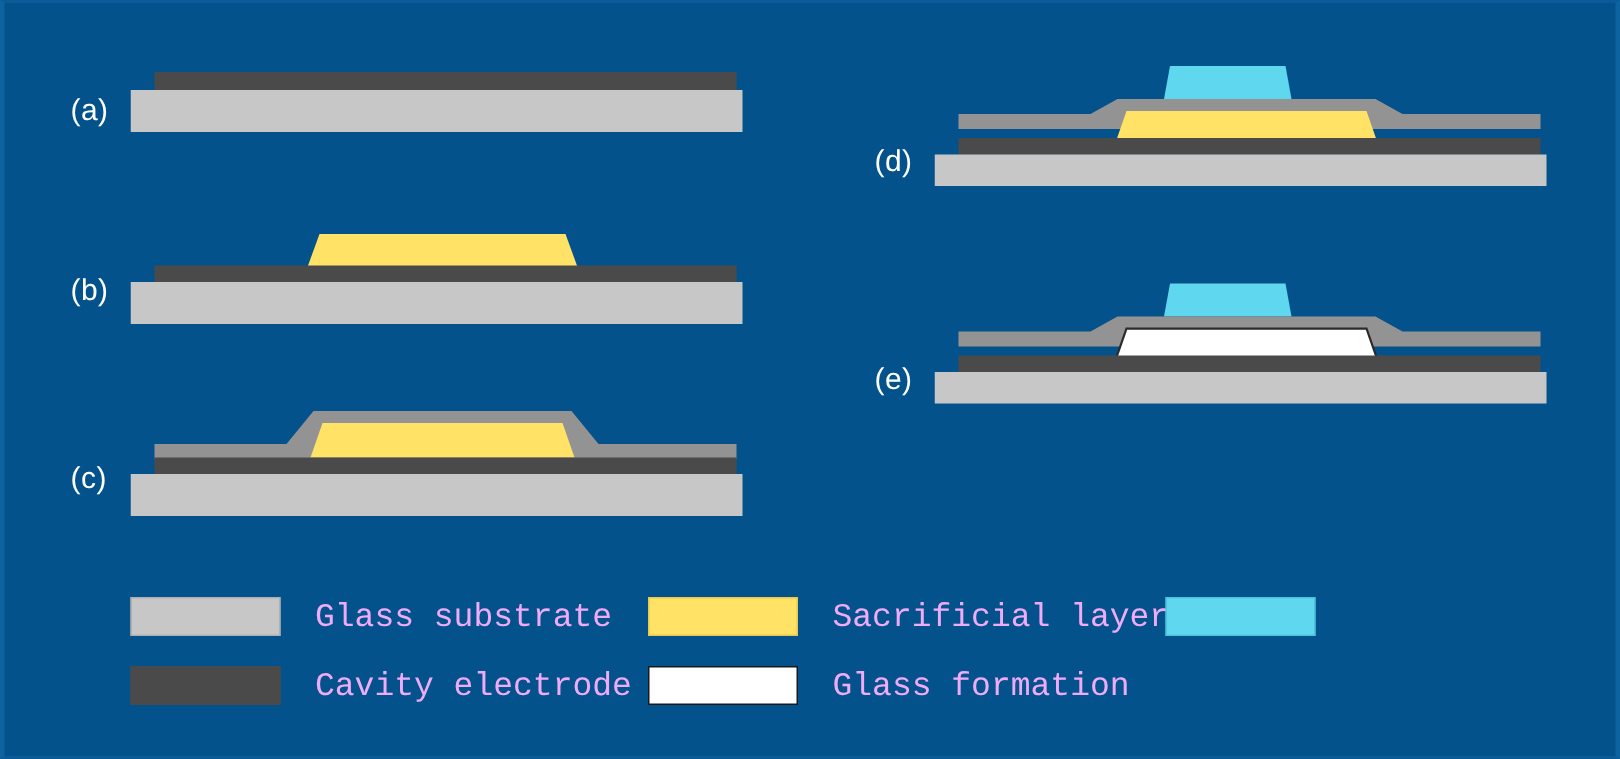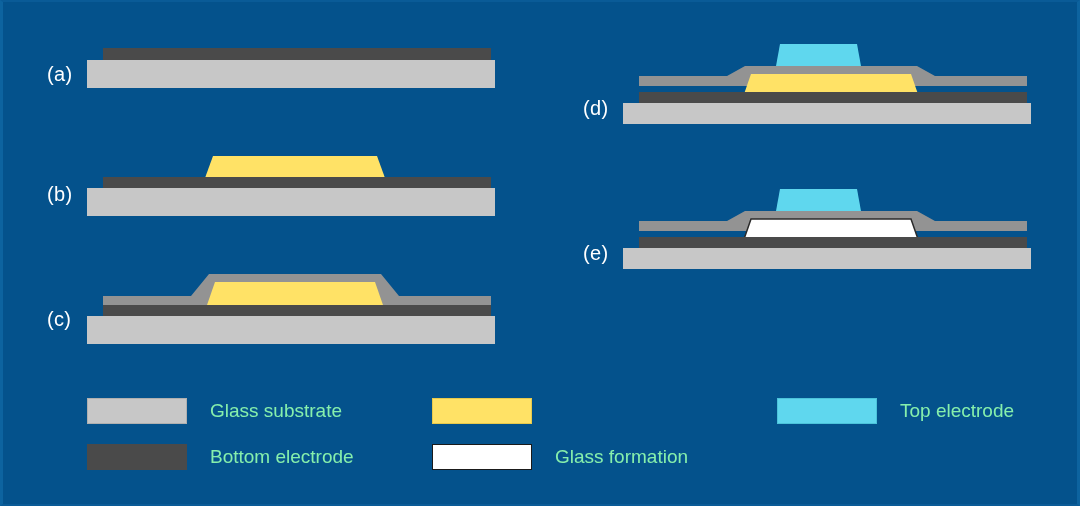--- a/index.html
+++ b/index.html
@@ -55,25 +55,25 @@
     display: flex;
     align-items: center;
   }
   .swatch {
     width: 100px;
     height: 26px;
     flex: 0 0 auto;
     box-sizing: border-box;
   }
   .legend-text {
-    color: #86efac;
-    font-size: 19px;
+    color: #f0abfc;
+    font-size: 22px;
     margin-left: 23px;
     white-space: nowrap;
-    font-family: Liberation Sans, sans-serif;
+    font-family: Liberation Mono, monospace;
   }
 </style>
 </head>
 <body>
 
 <div id="figure">
 
   <div class="stage">
     <div class="stage-label" style="left:44px; top:61px;">(a)</div>
     <svg class="stage-svg" style="left:84px; top:44px;" width="420" height="50" viewBox="0 0 420 50">
@@ -144,30 +144,30 @@
 
   <div id="legend">
 
     <div class="legend-item">
       <span class="swatch" style="background:#c7c7c7; border:1px solid #b0b0b0;"></span>
       <span class="legend-text">Glass substrate</span>
     </div>
 
     <div class="legend-item">
       <span class="swatch" style="background:#ffe266; border:1px solid #e8c94c;"></span>
+      <span class="legend-text">Sacrificial layer</span>
     </div>
 
     <div class="legend-item">
       <span class="swatch" style="background:#5fd7ee; border:1px solid #4cc3da;"></span>
-      <span class="legend-text">Top electrode</span>
     </div>
 
     <div class="legend-item">
       <span class="swatch" style="background:#4a4a4a; border:1px solid #4a4a4a;"></span>
-      <span class="legend-text">Bottom electrode</span>
+      <span class="legend-text">Cavity electrode</span>
     </div>
 
 
     <div class="legend-item">
       <span class="swatch" style="background:#ffffff; border:1.5px solid #1a1a1a;"></span>
       <span class="legend-text">Glass formation</span>
     </div>
 
   </div>
 

